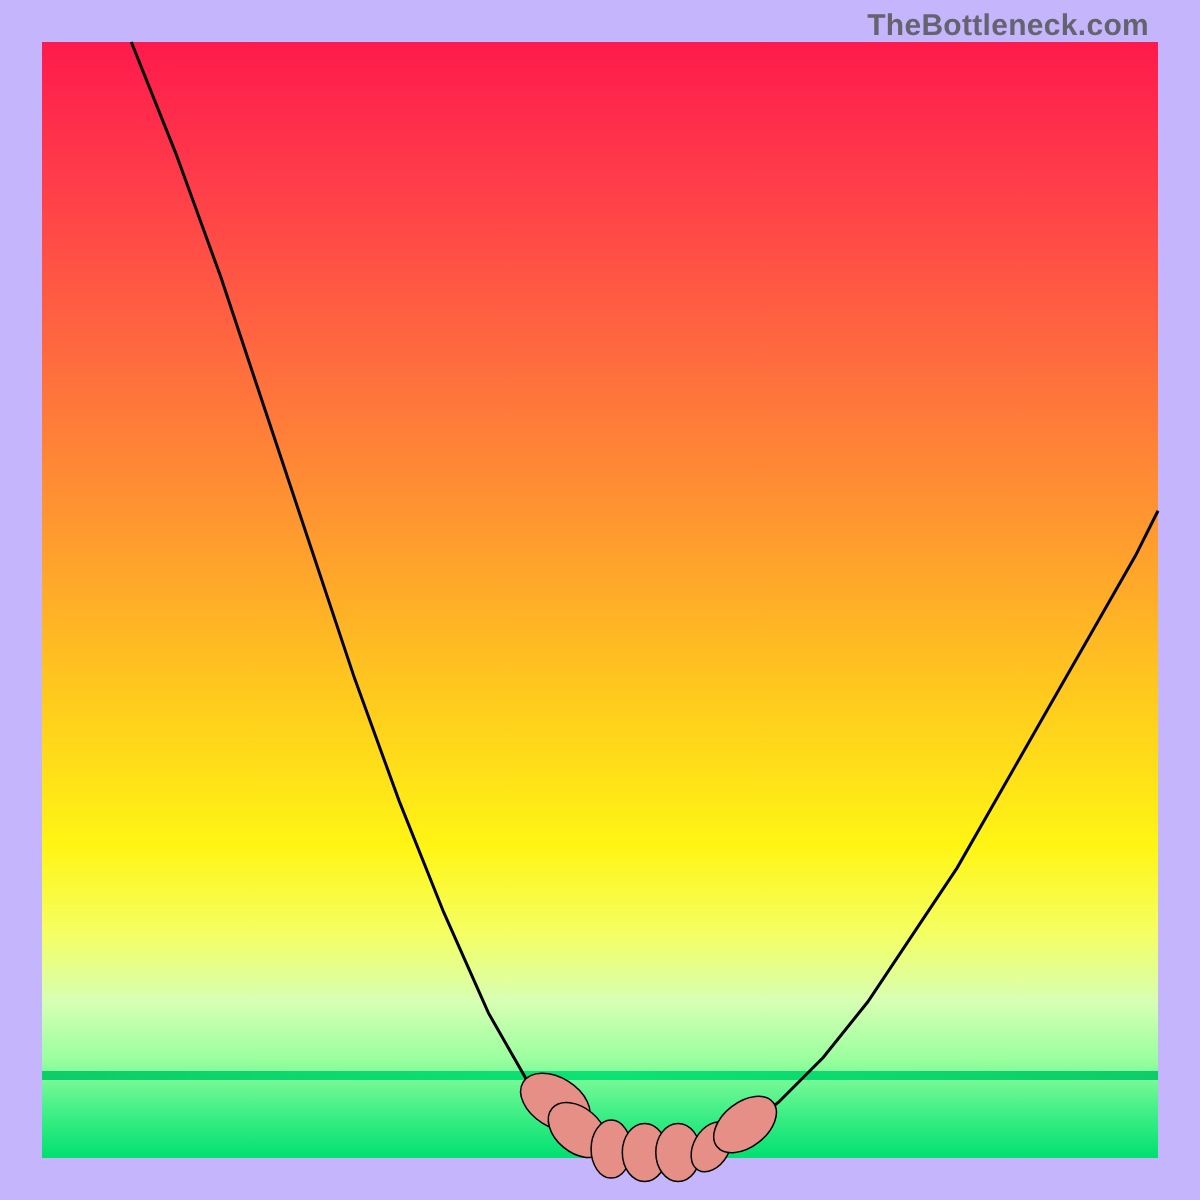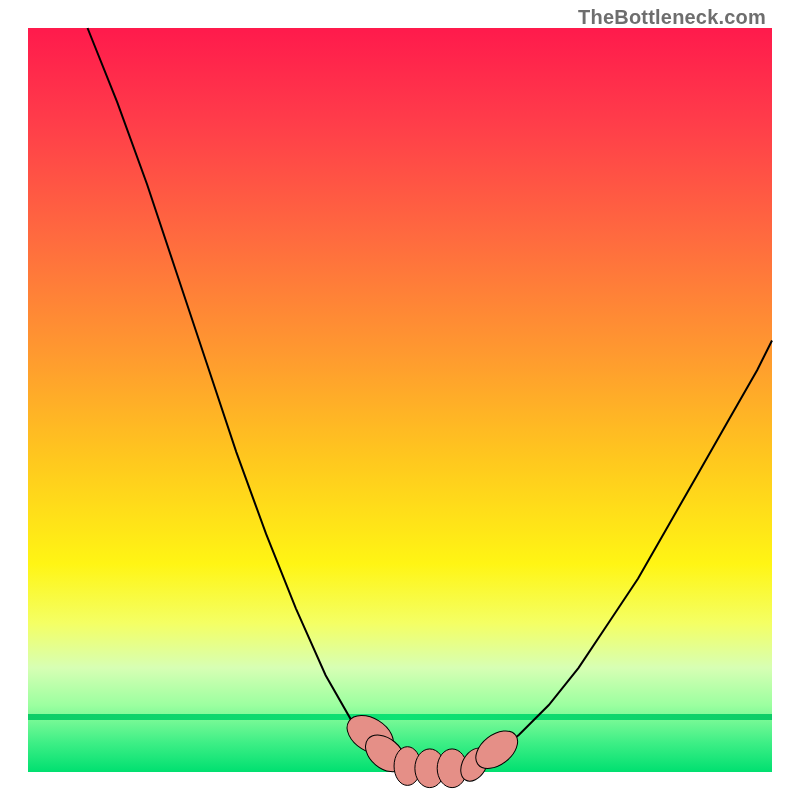--- a/index.html
+++ b/index.html
@@ -8,21 +8,21 @@
     width: 800px;
     height: 800px;
     background: #000;
     overflow: hidden;
     font-family: Arial, Helvetica, sans-serif;
   }
   .frame {
     position: relative;
     width: 800px;
     height: 800px;
-    background: #ffffff;
+    background: #c4b5fd;
   }
   .plot {
     position: absolute;
     left: 28px;
     top: 28px;
     width: 744px;
     height: 744px;
     background: linear-gradient(
       to bottom,
       #ff1a4c 0%,

